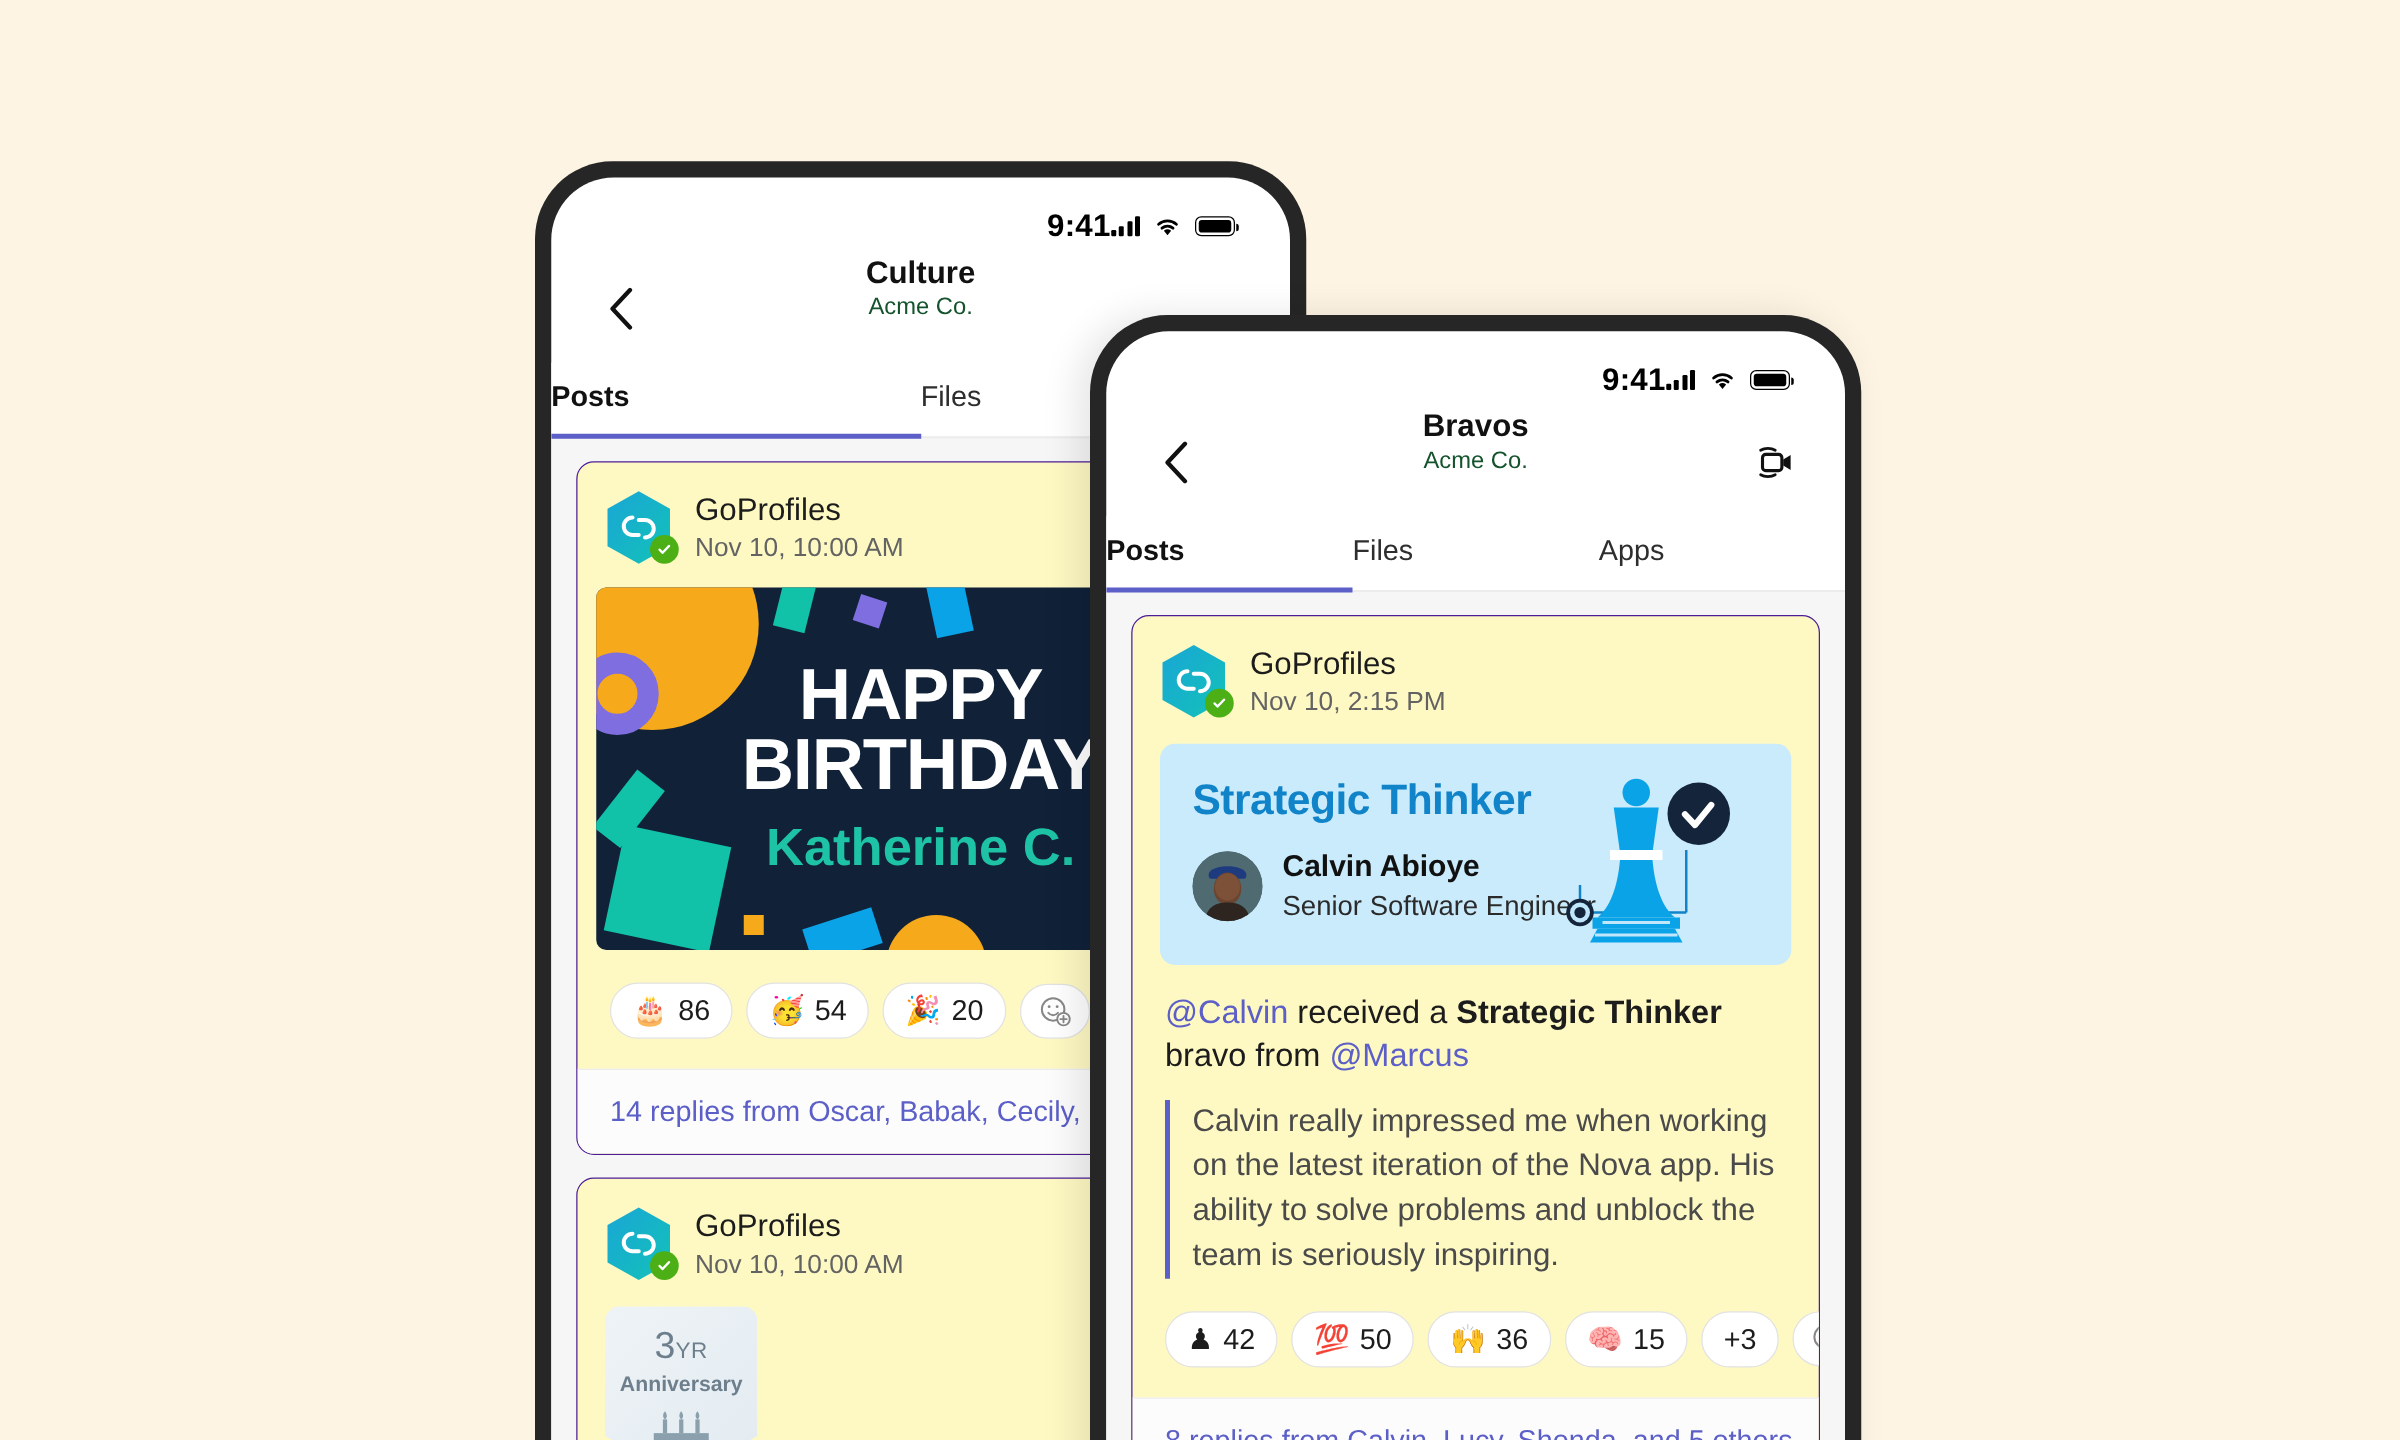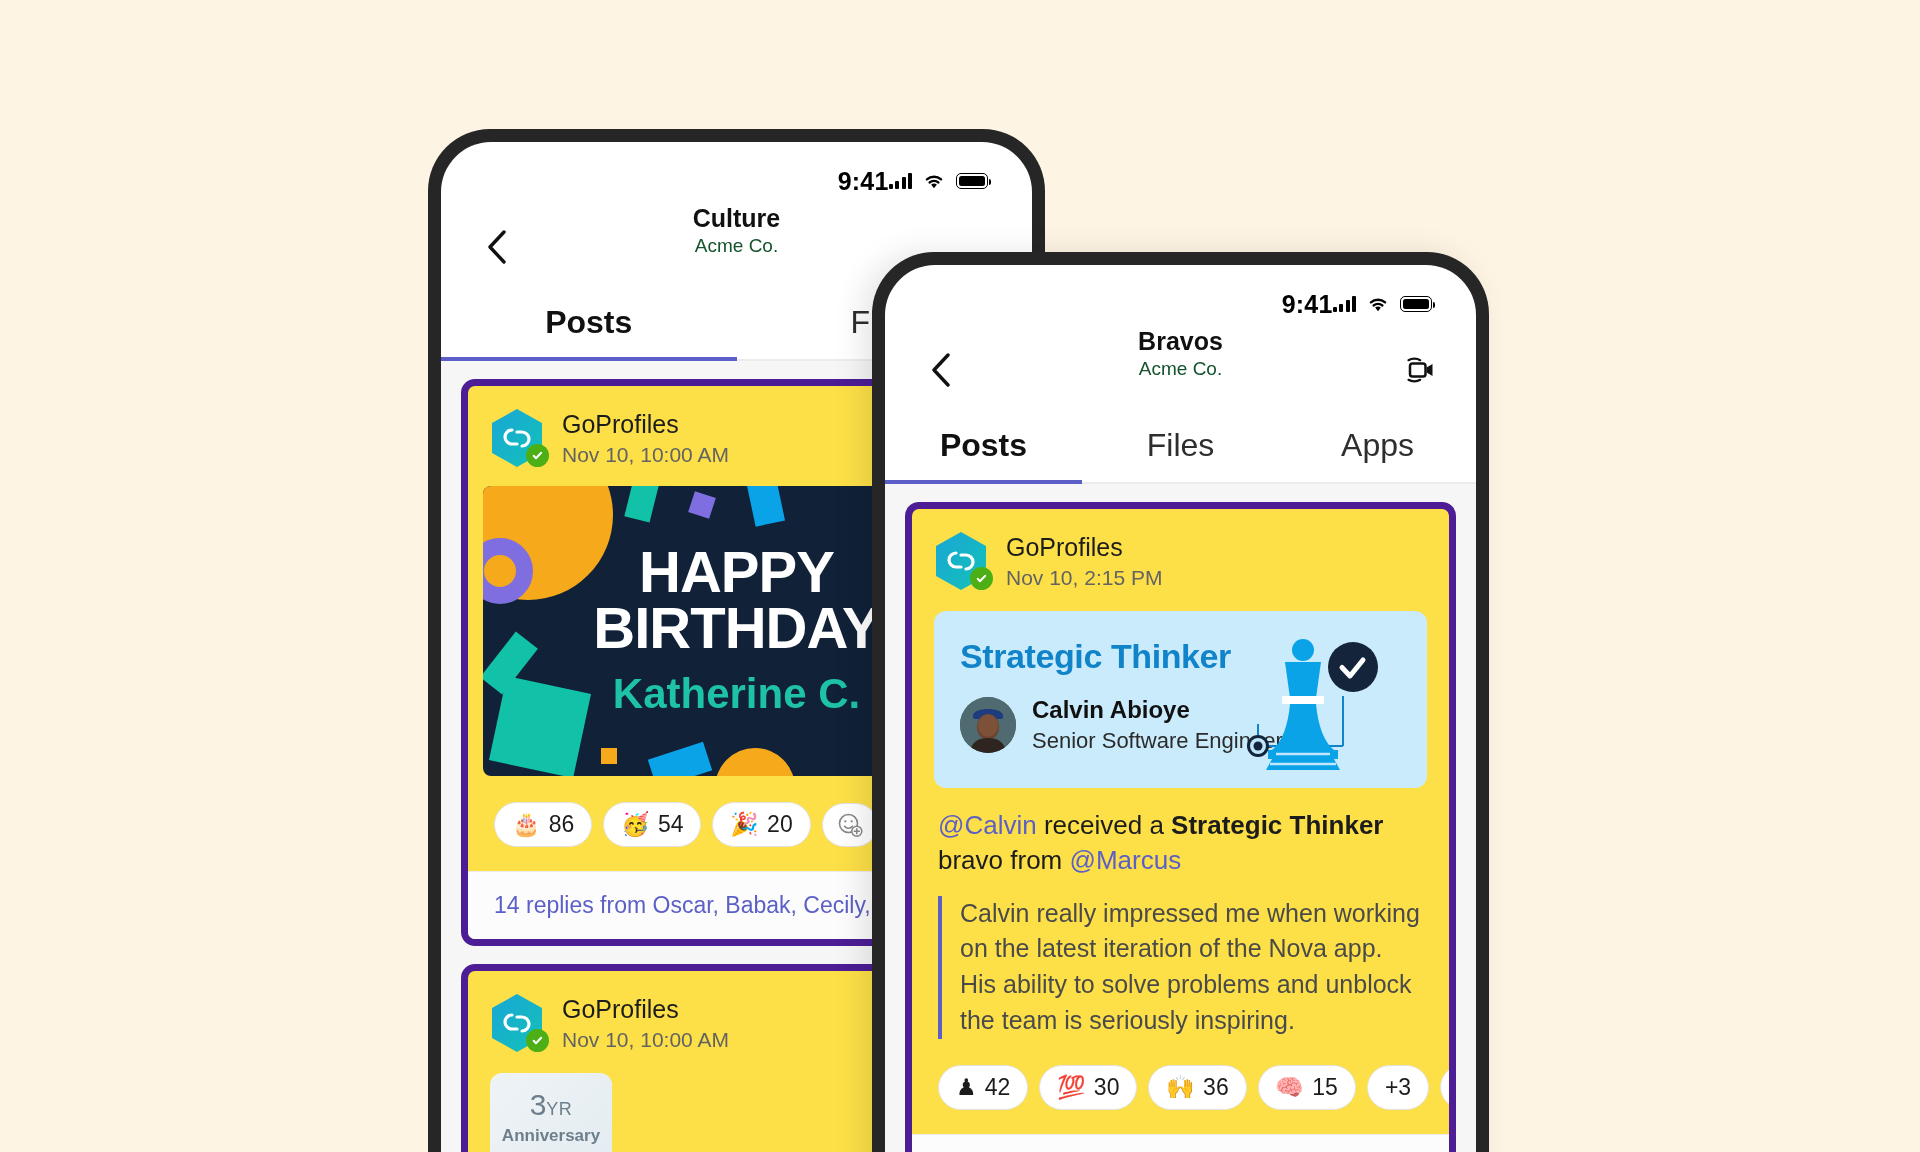--- a/index.html
+++ b/index.html
@@ -109,22 +109,22 @@
   }
 
   
   .tabs {
     display: flex;
     border-bottom: 2px solid #ececec;
     background: #fff;
   }
   .tab {
     flex: 1;
-    text-align: center;
-    font-size: 32px;
+    text-align: left;
+    font-size: 23px;
     color: #2e2e2e;
     padding: 14px 0 18px;
     position: relative;
     cursor: pointer;
   }
   .tab.active { font-weight: bold; color: #111; }
   .tab.active::after {
     content: "";
     position: absolute;
     left: 0; right: 0; bottom: -2px;
@@ -133,23 +133,23 @@
   }
 
   
   .feed {
     background: #f6f6f6;
     padding: 18px 20px;
     height: calc(100% - 62px - 86px - 62px);
     overflow: hidden;
   }
   .post-card {
-    background: #fde047;
+    background: #fef9c3;
     border-radius: 14px;
-    border: 7px solid #4c1d95;
+    border: 1px solid #4c1d95;
     margin-bottom: 18px;
     overflow: hidden;
   }
   .post-head {
     display: flex;
     align-items: center;
     gap: 18px;
     padding: 22px 22px 14px;
   }
   .brand-logo {
@@ -581,21 +581,21 @@
           <div class="quote">Calvin really impressed me when working on the latest iteration of the Nova app. His ability to solve problems and unblock the team is seriously inspiring.</div>
         </div>
 
         <div class="reactions">
           <span class="pill">
             <span class="emo">♟</span>
             <span>42</span>
           </span>
           <span class="pill">
             <span class="emo">💯</span>
-            <span>30</span>
+            <span>50</span>
           </span>
           <span class="pill">
             <span class="emo">🙌</span>
             <span>36</span>
           </span>
           <span class="pill">
             <span class="emo">🧠</span>
             <span>15</span>
           </span>
           <span class="pill">+3</span>

